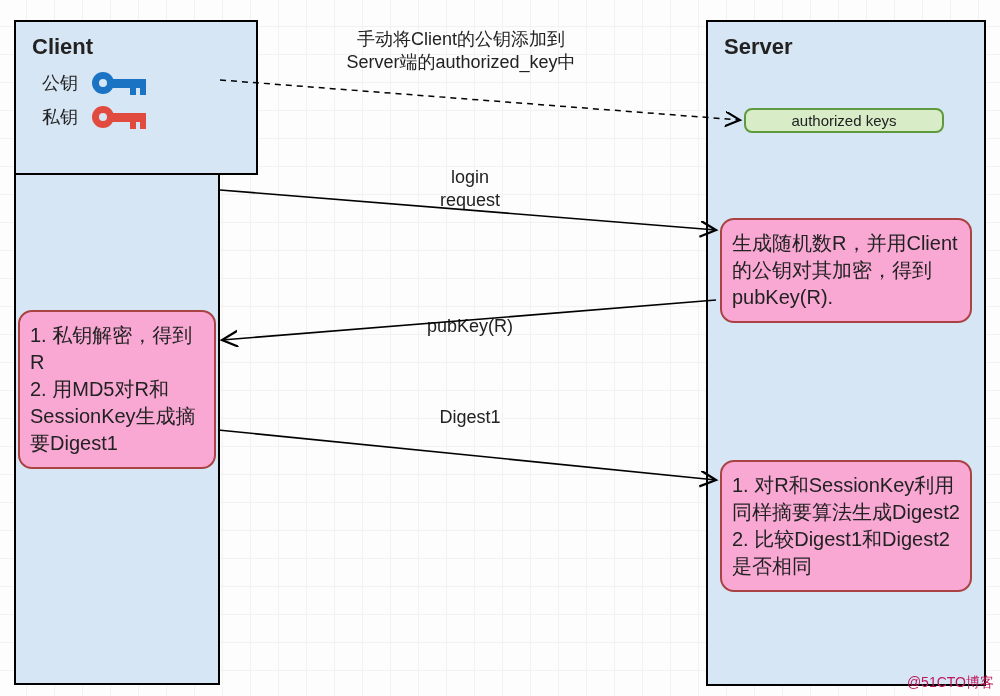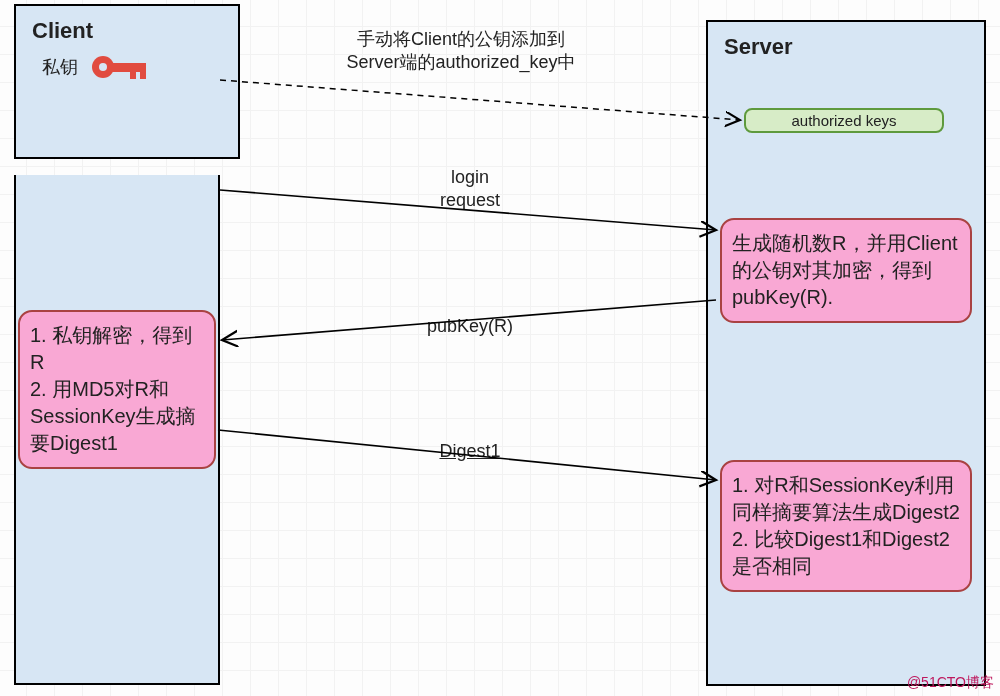--- a/index.html
+++ b/index.html
@@ -21,21 +21,21 @@
   .lifeline {
     position: absolute;
     border: 2px solid #000;
     background: #d7e6f4;
   }
   .lifeline .title {
     font-weight: bold;
     font-size: 22px;
     padding: 12px 16px 4px 16px;
   }
-  #client-box { left: 14px; top: 4px; width: 226px; height: 155px; }
+  #client-box { left: 14px; top: 20px; width: 244px; height: 155px; }
   #client-lower { left: 14px; top: 175px; width: 206px; height: 510px; border-top: none; }
   #server-box { left: 706px; top: 20px; width: 280px; height: 666px; }
 
   .key-row { display:flex; align-items:center; padding: 4px 10px 0 26px; font-size:18px; }
   .key-row span.lbl { width: 46px; }
 
   .pink-box {
     position: absolute;
     background: #f9a8d4;
     border: 2px solid #a94242;
@@ -76,20 +76,30 @@
     font-size: 14px;
     color: #be185d;
   }
 </style>
 </head>
 <body>
 
 <div id="client-box" class="lifeline">
   <div class="title">Client</div>
   <div class="key-row">
+    <span class="lbl">公钥</span>
+    <svg width="64" height="30">
+      <circle cx="15" cy="15" r="11" fill="#1b73c4"></circle>
+      <circle cx="15" cy="15" r="4" fill="#d7e6f4"></circle>
+      <rect x="24" y="11" width="34" height="9" fill="#1b73c4"></rect>
+      <rect x="42" y="18" width="6" height="9" fill="#1b73c4"></rect>
+      <rect x="52" y="18" width="6" height="9" fill="#1b73c4"></rect>
+    </svg>
+  </div>
+  <div class="key-row">
     <span class="lbl">私钥</span>
     <svg width="64" height="30">
       <circle cx="15" cy="15" r="11" fill="#e14b3f"></circle>
       <circle cx="15" cy="15" r="4" fill="#d7e6f4"></circle>
       <rect x="24" y="11" width="34" height="9" fill="#e14b3f"></rect>
       <rect x="42" y="18" width="6" height="9" fill="#e14b3f"></rect>
       <rect x="52" y="18" width="6" height="9" fill="#e14b3f"></rect>
     </svg>
   </div>
 </div>
@@ -102,21 +112,21 @@
 <div class="green-box" style="left:744px; top:108px; width:200px;">
   <span>authorized keys</span>
 </div>
 
 <div class="ann" style="left:306px; top:28px; width:310px; white-space:pre-line;">手动将Client的公钥添加到
 Server端的authorized_key中</div>
 
 <div class="ann" style="left:390px; top:166px; width:160px; white-space:pre-line;">login
 request</div>
 <div class="ann" style="left:380px; top:298px; width:180px;margin-top:17px;">pubKey(R)</div>
-<div class="ann" style="left:400px; top:440px; width:140px;text-decoration:underline;">Digest1</div>
+<div class="ann" style="left:400px; top:406px; width:140px;">Digest1</div>
 
 <div class="pink-box" style="left:720px; top:218px; width:252px;">生成随机数R，并用Client的公钥对其加密，得到pubKey(R).</div>
 
 <div class="pink-box" style="left:18px; top:310px; width:198px; white-space:pre-line;">1. 私钥解密，得到R
 2. 用MD5对R和SessionKey生成摘要Digest1</div>
 
 <div class="pink-box" style="left:720px; top:460px; width:252px; white-space:pre-line;">1. 对R和SessionKey利用同样摘要算法生成Digest2
 2. 比较Digest1和Digest2是否相同</div>
 
 <svg class="arrows">

